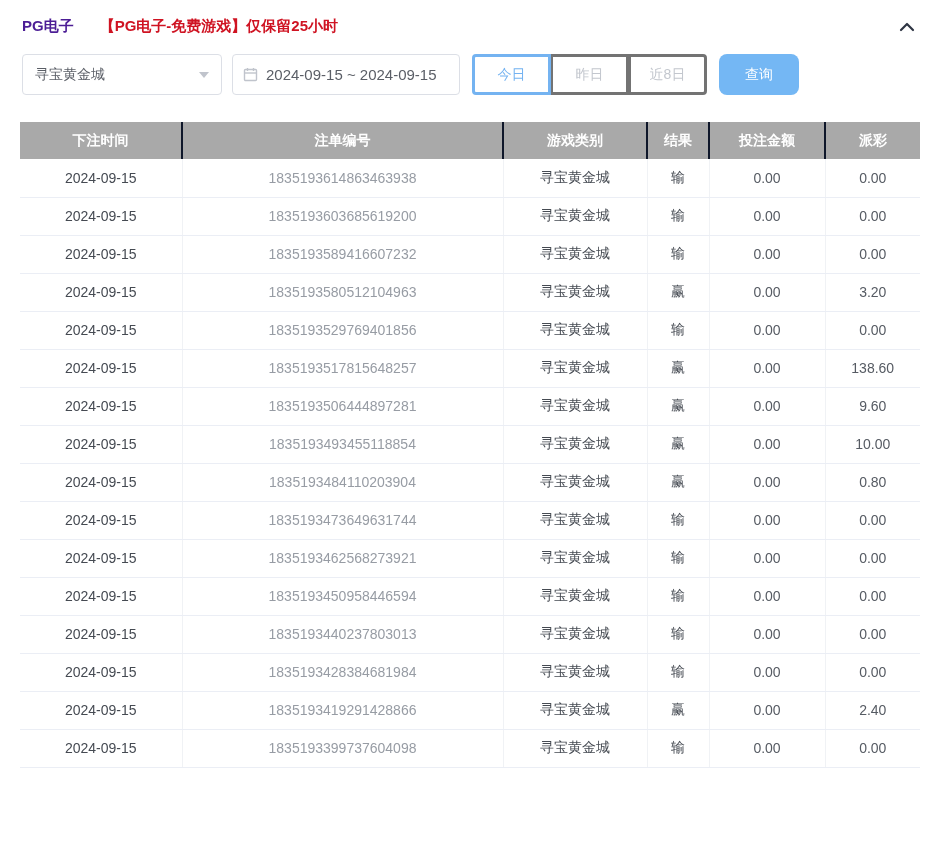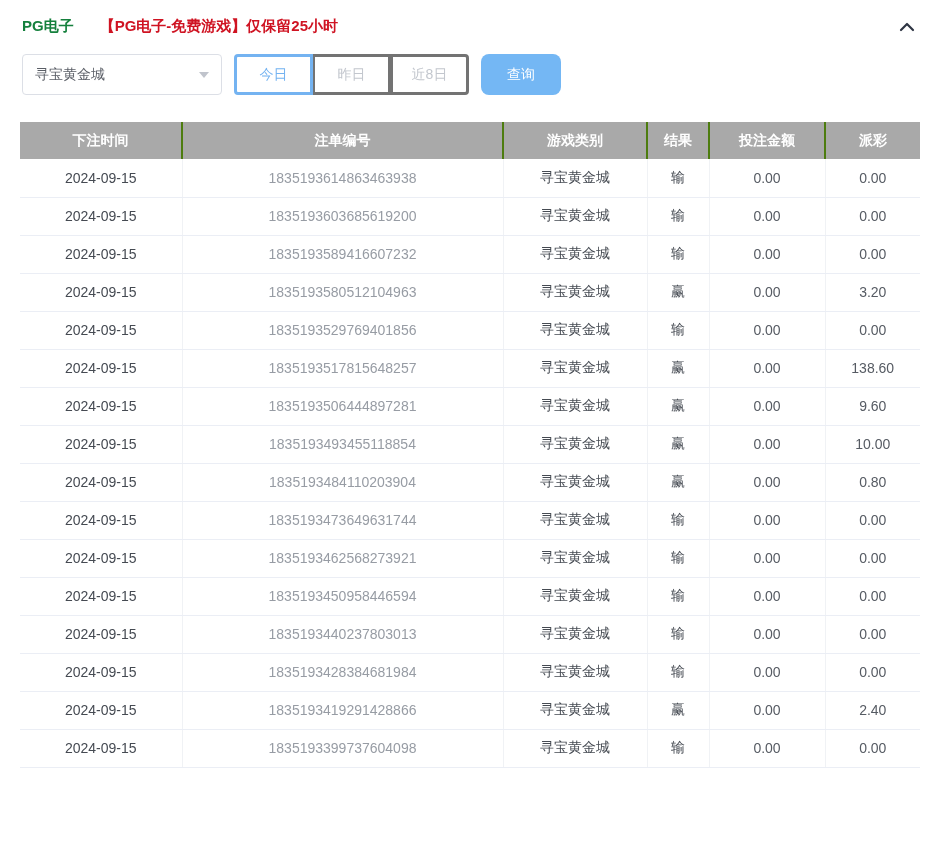--- a/index.html
+++ b/index.html
@@ -3,21 +3,21 @@
 <meta charset="utf-8">
 <style>
   * { margin:0; padding:0; box-sizing:border-box; }
   html,body { width:940px; height:851px; background:#fff; overflow:hidden;
     font-family:"Liberation Sans","DejaVu Sans",sans-serif; }
 
   .panel { width:940px; }
 
   
   .title-row { display:flex; align-items:center; padding:17px 24px 10px 22px; }
-  .panel-title { font-size:15px; font-weight:bold; color:#15803d; }
+  .panel-title { font-size:15px; font-weight:bold; color:#4c1d95; }
   .panel-notice { font-size:15px; font-weight:bold; color:#cf1322; margin-left:26px; }
   .collapse-btn { margin-left:auto; cursor:pointer; display:flex; align-items:center; }
 
   
   .filter-row { display:flex; align-items:center; padding:8px 20px 14px 22px; }
   .select-box { width:200px; height:41px; border:1px solid #dcdfe6; border-radius:4px;
     display:flex; align-items:center; padding:0 12px; font-size:14px; color:#5a5e66;
     background:#fff; cursor:pointer; }
   .select-box .caret { margin-left:auto; width:0; height:0; border-left:5px solid transparent;
     border-right:5px solid transparent; border-top:6px solid #c0c4cc; }
@@ -41,21 +41,21 @@
   .summary-table th { background:#ededed; height:41px; font-size:14px; font-weight:normal;
     color:#3a3a3a; text-align:center; border-right:2px solid #fff; }
   .summary-table th:last-child { border-right:none; }
   .summary-table td { height:40px; background:#fff; font-size:14px; color:#3a3a3a;
     text-align:center; border-bottom:1px solid #e9e9e9; border-right:1px solid #ececec; }
   .summary-table td:last-child { border-right:none; }
 
   
   .records-table { width:900px; margin:13px 20px 0 20px; }
   .records-table th { background:#a9a9a9; height:37px; font-size:14px; font-weight:bold;
-    color:#fff; text-align:center; border-right:2px solid #4d7c0f; }
+    color:#fff; text-align:center; border-right:2px solid #0f172a; }
   .records-table th:last-child { border-right:none; }
   .records-table td { height:38px; background:#fff; text-align:center; font-size:14px;
     border-bottom:1px solid #ebeef5; border-right:1px solid #f0f2f5; color:#454a52; }
   .records-table td:last-child { border-right:none; }
   .records-table td.c-order { color:#979ca4; }
   .records-table td.c-amount, .records-table td.c-payout { color:#565b63; }
 </style>
 </head>
 <body>
 
@@ -72,20 +72,31 @@
       </span>
     </span>
   </div>
 
   <div class="filter-row">
     <div class="select-box">
       <span>寻宝黄金城</span>
       <span class="caret"></span>
     </div>
 
+    <div class="date-box">
+      <span style="display:flex;">
+        <svg width="15" height="15" viewBox="0 0 15 15">
+          <rect x="1.5" y="2.5" width="12" height="11" rx="1" fill="none" stroke="#c0c4cc" stroke-width="1.4"></rect>
+          <line x1="1.5" y1="6" x2="13.5" y2="6" stroke="#c0c4cc" stroke-width="1.4"></line>
+          <line x1="4.5" y1="1" x2="4.5" y2="4" stroke="#c0c4cc" stroke-width="1.4"></line>
+          <line x1="10.5" y1="1" x2="10.5" y2="4" stroke="#c0c4cc" stroke-width="1.4"></line>
+        </svg>
+      </span>
+      <span>2024-09-15 ~ 2024-09-15</span>
+    </div>
 
     <div class="btn-group">
       <button class="qbtn active">今日</button>
       <button class="qbtn">昨日</button>
       <button class="qbtn">近8日</button>
     </div>
 
     <button class="search-btn">查询</button>
   </div>
 

